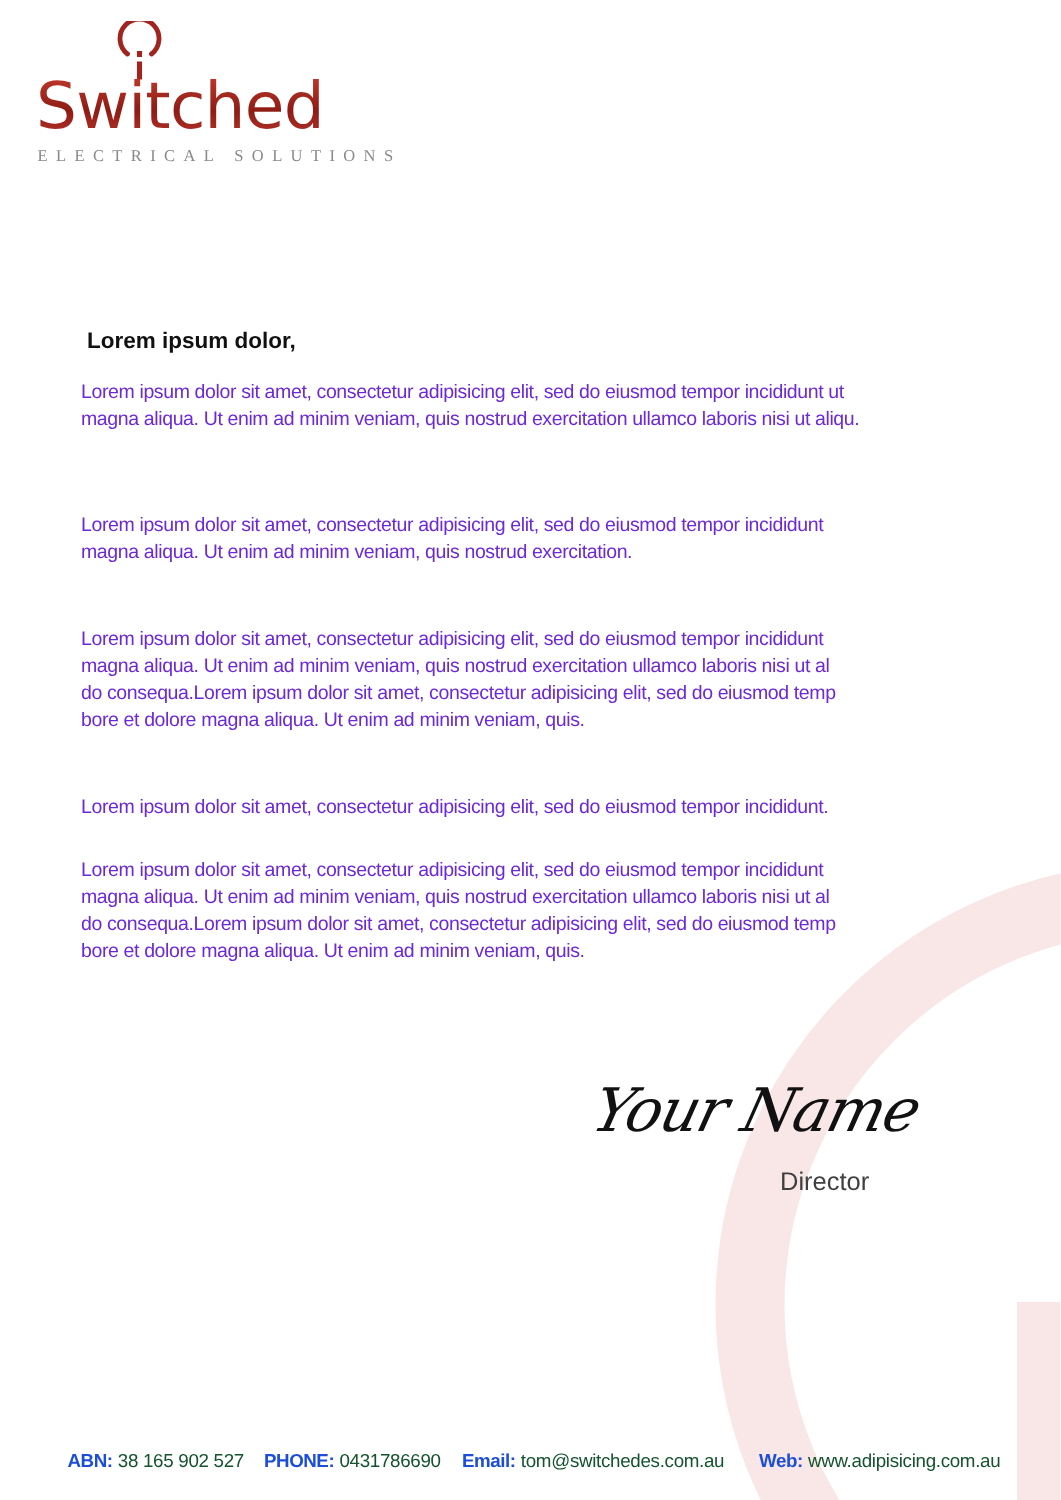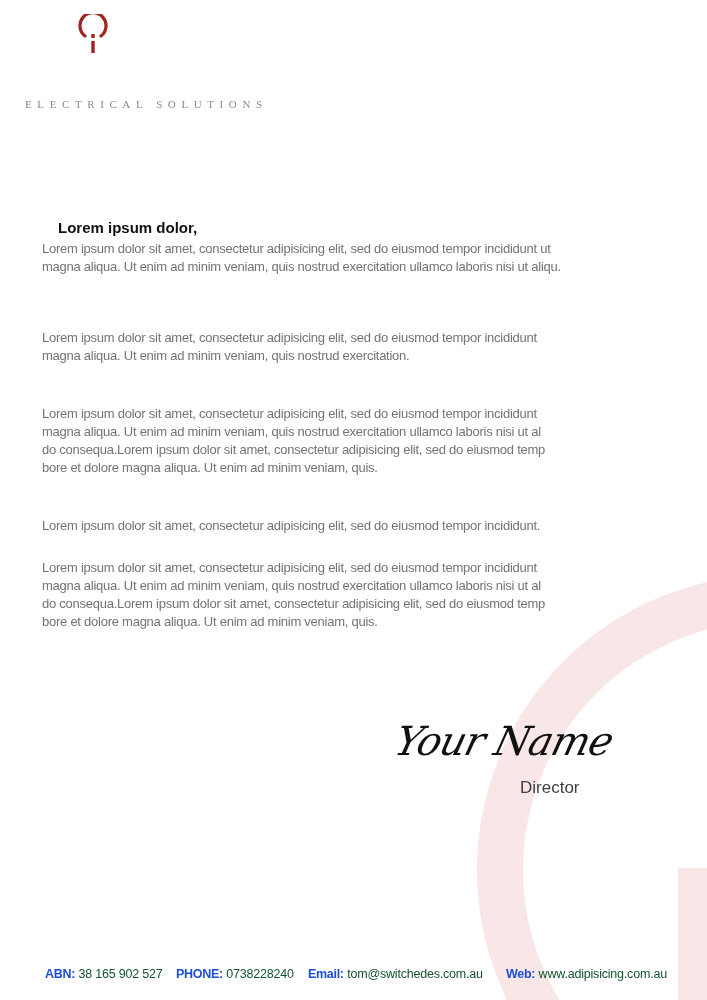--- a/index.html
+++ b/index.html
@@ -20,22 +20,22 @@
   }
   .logo-power { position:absolute; left:52px; top:0px; width:34px; height:44px; }
   .logo-tagline {
     position:absolute; left:1px; top:84px;
     font-family:"Liberation Serif", serif; font-size:11px; letter-spacing:5.6px;
     color:#8a8a8a; white-space:nowrap;
   }
   .content { position:absolute; left:42px; top:203px; width:630px; z-index:2; }
   .greeting { font-weight:bold; font-size:15px; margin:16px; position:absolute; top:0; left:0; white-space:nowrap; }
   .para {
-    position:absolute; left:0; margin:0;
-    font-size:13px; line-height:18px; color:#737373; white-space:pre-line; width:640px;
+    position:absolute; left:0; margin:12px;
+    font-size:13px; line-height:18px; color:#6d28d9; white-space:pre-line; width:640px;
     letter-spacing:-0.25px;
   }
   .signature {
     position:absolute; left:396px; top:718px; z-index:2;
     font-family:"DejaVu Serif", serif; font-style:italic; font-size:40px;
     color:#111; white-space:nowrap; letter-spacing:-1px;
     transform:skewX(-14deg);
   }
   .title-role {
     position:absolute; left:520px; top:778px; z-index:2;
@@ -57,20 +57,21 @@
   <circle cx="772" cy="870" r="272" fill="none" stroke="#f9e6e6" stroke-width="46"></circle>
   <rect x="678" y="868" width="29" height="132" fill="#f9e6e6"></rect>
 </svg>
 
 <div class="logo">
   <svg class="logo-power" viewBox="0 0 34 44" xmlns="http://www.w3.org/2000/svg">
     <path d="M9 22 A13 13 0 1 1 25 22" fill="none" stroke="#a1241e" stroke-width="3.2" stroke-linecap="round"></path>
     <rect x="15.3" y="20" width="3.4" height="4" fill="#a1241e"></rect>
     <rect x="15.3" y="27" width="3.4" height="12" fill="#a1241e"></rect>
   </svg>
+  <div class="logo-word">Switched</div>
   <div class="logo-tagline">ELECTRICAL SOLUTIONS</div>
 </div>
 
 <div class="content">
   <p class="greeting">Lorem ipsum dolor,</p>
   <p class="para" style="top:37px">Lorem ipsum dolor sit amet, consectetur adipisicing elit, sed do eiusmod tempor incididunt ut
 magna aliqua. Ut enim ad minim veniam, quis nostrud exercitation ullamco laboris nisi ut aliqu.</p>
   <p class="para" style="top:126px">Lorem ipsum dolor sit amet, consectetur adipisicing elit, sed do eiusmod tempor incididunt
 magna aliqua. Ut enim ad minim veniam, quis nostrud exercitation.</p>
   <p class="para" style="top:202px">Lorem ipsum dolor sit amet, consectetur adipisicing elit, sed do eiusmod tempor incididunt
@@ -87,21 +88,21 @@
 <div class="signature">Your Name</div>
 <div class="title-role">Director</div>
 
 <div class="footer">
   <span class="footer-item" style="left:0">
     <span class="footer-label">ABN:</span>
     <span class="footer-value">38 165 902 527</span>
   </span>
   <span class="footer-item" style="left:131px">
     <span class="footer-label">PHONE:</span>
-    <span class="footer-value">0738228240</span>
+    <span class="footer-value">0431786690</span>
   </span>
   <span class="footer-item" style="left:263px">
     <span class="footer-label">Email:</span>
     <span class="footer-value">tom@switchedes.com.au</span>
   </span>
   <span class="footer-item" style="left:461px">
     <span class="footer-label">Web:</span>
     <span class="footer-value">www.adipisicing.com.au</span>
   </span>
 </div>

